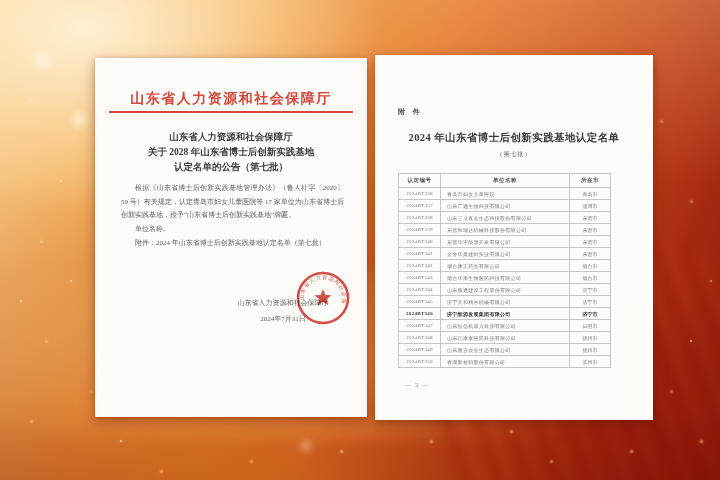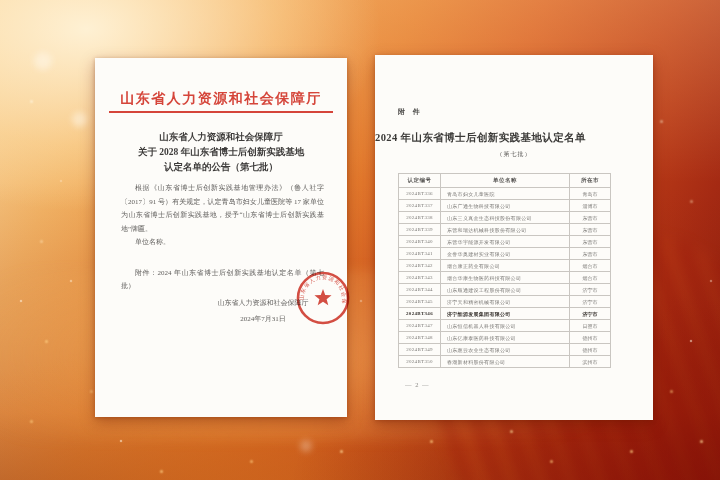--- a/index.html
+++ b/index.html
@@ -57,52 +57,52 @@
       660px 120px 2px 0 rgba(255,240,205,.55),690px 200px 2px 0 rgba(255,230,185,.5),
       30px 100px 2px 0 rgba(255,250,235,.6), 40px 240px 2px 0 rgba(255,230,185,.55);
   }
   .bokeh{position:absolute;border-radius:50%;background:rgba(255,250,238,.5);filter:blur(3px);}
 
   
   .page{
     position:absolute;background:#fdfcf9;
     box-shadow:0 5px 14px rgba(100,20,0,.35), 0 1px 4px rgba(120,30,0,.3);
   }
-  .page-left{left:95px;top:58px;width:252px;height:359px;}
+  .page-left{left:95px;top:58px;width:252px;height:359px;padding-left:20px;}
   .page-right{left:375px;top:55px;width:278px;height:365px;}
 
   
   .agency-header{
     position:absolute;top:32px;left:0;right:0;text-align:center;
     font-size:14px;font-weight:700;color:#d5453a;letter-spacing:1.5px;white-space:nowrap;
   }
   .red-line{position:absolute;top:53px;left:14px;right:14px;height:2px;background:#d5453a;}
   .notice-title{
     position:absolute;top:72px;left:10px;right:10px;text-align:center;
     font-size:9.5px;font-weight:700;color:#3d3b3a;line-height:15px;
   }
   .doc-body{
     position:absolute;top:124px;left:26px;right:23px;
     font-size:7px;line-height:13.5px;color:#5f5d5b;text-align:justify;
   }
   .doc-body p{margin:0;text-indent:2em;}
-  .doc-body .attach{margin-top:17px;}
+  .doc-body .attach{margin-top:1px;}
   .sign-block{
     position:absolute;top:237px;right:24px;width:120px;text-align:center;
     font-size:7px;color:#5f5d5b;line-height:16px;
   }
   .seal{position:absolute;top:212px;left:200px;width:56px;height:56px;opacity:.88;mix-blend-mode:multiply;}
 
   
   .attach-label{
     position:absolute;top:52px;left:23px;
     font-size:7px;color:#4a4947;letter-spacing:3px;font-weight:600;
   }
   .list-title{
-    position:absolute;top:76px;left:0;right:0;text-align:left;
+    position:absolute;top:76px;left:0;right:0;text-align:center;
     font-size:10.5px;font-weight:700;color:#3b3a38;letter-spacing:.4px;white-space:nowrap;
   }
   .list-subtitle{
     position:absolute;top:95px;left:0;right:0;text-align:center;
     font-size:6px;color:#545250;letter-spacing:1px;
   }
   table.base-table{
     position:absolute;top:118px;left:23px;width:212px;
     border-collapse:collapse;table-layout:fixed;
   }
@@ -142,21 +142,21 @@
   <div class="agency-header">山东省人力资源和社会保障厅</div>
   <div class="red-line"></div>
 
   <div class="notice-title">
     <div>山东省人力资源和社会保障厅</div>
     <div>关于 2028 年山东省博士后创新实践基地</div>
     <div>认定名单的公告（第七批）</div>
   </div>
 
   <div class="doc-body">
-    <p>根据《山东省博士后创新实践基地管理办法》（鲁人社字〔2017〕91 号）有关规定，认定青岛市妇女儿童医院等 17 家单位为山东省博士后创新实践基地，授予“山东省博士后创新实践基地”牌匾。</p>
+    <p>根据《山东省博士后创新实践基地管理办法》（鲁人社字〔2020〕59 号）有关规定，认定青岛市妇女儿童医院等 17 家单位为山东省博士后创新实践基地，授予“山东省博士后创新实践基地”牌匾。</p>
     <p>单位名称。</p>
     <p class="attach">附件：2024 年山东省博士后创新实践基地认定名单（第七批）</p>
   </div>
 
   <div class="sign-block">
     <div>山东省人力资源和社会保障厅</div>
     <div>2024年7月31日</div>
   </div>
 
   <svg class="seal" viewBox="0 0 56 56">

